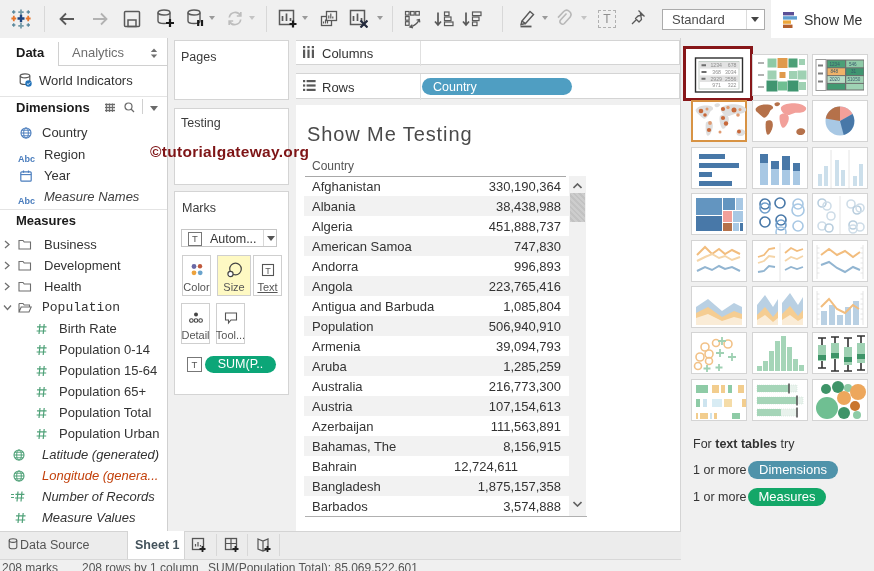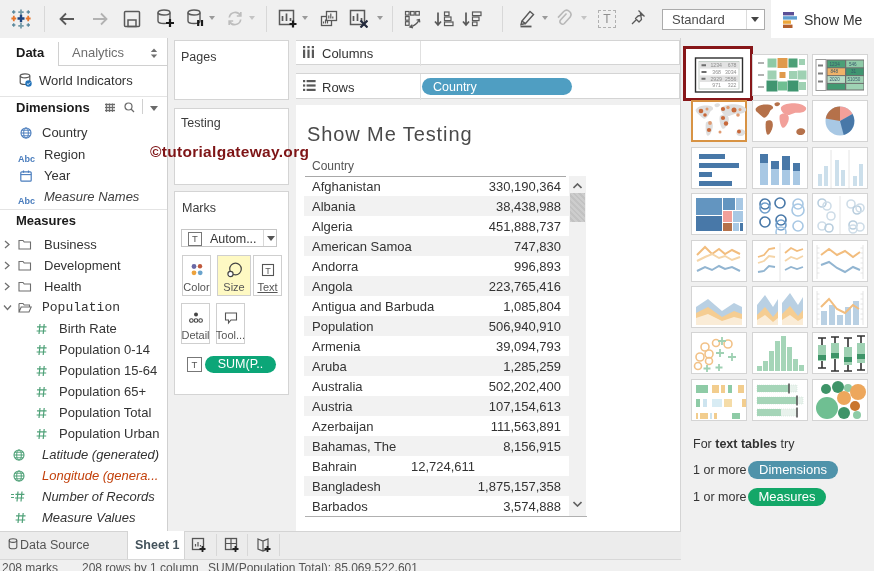--- a/index.html
+++ b/index.html
@@ -464,33 +464,33 @@
 <div class="ab" style="left:312px;top:319px;font-size:13px;color:#333;white-space:nowrap;">Population</div>
 <div class="ab" style="left:411px;top:319px;width:150px;font-size:13px;color:#333;text-align:right;">506,940,910</div>
 <div class="ab" style="left:304px;top:336px;width:265px;height:20px;"></div>
 <div class="ab" style="left:312px;top:339px;font-size:13px;color:#333;white-space:nowrap;">Armenia</div>
 <div class="ab" style="left:411px;top:339px;width:150px;font-size:13px;color:#333;text-align:right;">39,094,793</div>
 <div class="ab" style="left:304px;top:356px;width:265px;height:20px;background:#f2f2f2;"></div>
 <div class="ab" style="left:312px;top:359px;font-size:13px;color:#333;white-space:nowrap;">Aruba</div>
 <div class="ab" style="left:411px;top:359px;width:150px;font-size:13px;color:#333;text-align:right;">1,285,259</div>
 <div class="ab" style="left:304px;top:376px;width:265px;height:20px;"></div>
 <div class="ab" style="left:312px;top:379px;font-size:13px;color:#333;white-space:nowrap;">Australia</div>
-<div class="ab" style="left:411px;top:379px;width:150px;font-size:13px;color:#333;text-align:right;">502,202,400</div>
+<div class="ab" style="left:411px;top:379px;width:150px;font-size:13px;color:#333;text-align:right;">216,773,300</div>
 <div class="ab" style="left:304px;top:396px;width:265px;height:20px;background:#f2f2f2;"></div>
 <div class="ab" style="left:312px;top:399px;font-size:13px;color:#333;white-space:nowrap;">Austria</div>
 <div class="ab" style="left:411px;top:399px;width:150px;font-size:13px;color:#333;text-align:right;">107,154,613</div>
 <div class="ab" style="left:304px;top:416px;width:265px;height:20px;"></div>
 <div class="ab" style="left:312px;top:419px;font-size:13px;color:#333;white-space:nowrap;">Azerbaijan</div>
 <div class="ab" style="left:411px;top:419px;width:150px;font-size:13px;color:#333;text-align:right;">111,563,891</div>
 <div class="ab" style="left:304px;top:436px;width:265px;height:20px;background:#f2f2f2;"></div>
 <div class="ab" style="left:312px;top:439px;font-size:13px;color:#333;white-space:nowrap;">Bahamas, The</div>
 <div class="ab" style="left:411px;top:439px;width:150px;font-size:13px;color:#333;text-align:right;">8,156,915</div>
 <div class="ab" style="left:304px;top:456px;width:265px;height:20px;"></div>
 <div class="ab" style="left:312px;top:459px;font-size:13px;color:#333;white-space:nowrap;">Bahrain</div>
-<div class="ab" style="left:411px;top:459px;width:150px;font-size:13px;color:#333;text-align:left;">12,724,611</div>
+<div class="ab" style="left:411px;top:459px;width:150px;font-size:13px;color:#333;text-align:center;">12,724,611</div>
 <div class="ab" style="left:304px;top:476px;width:265px;height:20px;background:#f2f2f2;"></div>
 <div class="ab" style="left:312px;top:479px;font-size:13px;color:#333;white-space:nowrap;">Bangladesh</div>
 <div class="ab" style="left:411px;top:479px;width:150px;font-size:13px;color:#333;text-align:right;">1,875,157,358</div>
 <div class="ab" style="left:304px;top:496px;width:265px;height:20px;"></div>
 <div class="ab" style="left:312px;top:499px;font-size:13px;color:#333;white-space:nowrap;">Barbados</div>
 <div class="ab" style="left:411px;top:499px;width:150px;font-size:13px;color:#333;text-align:right;">3,574,888</div>
 <div class="ab" style="left:305px;top:516px;width:282px;height:1px;background:#b0b0b0;"></div>
 <div class="ab" style="left:569px;top:176px;width:17px;height:340px;background:#f1f1f1;"></div>
 <div class="ic" style="left:573px;top:183px;">
     <svg width="9" height="6" viewBox="0 0 9 6" style="">

